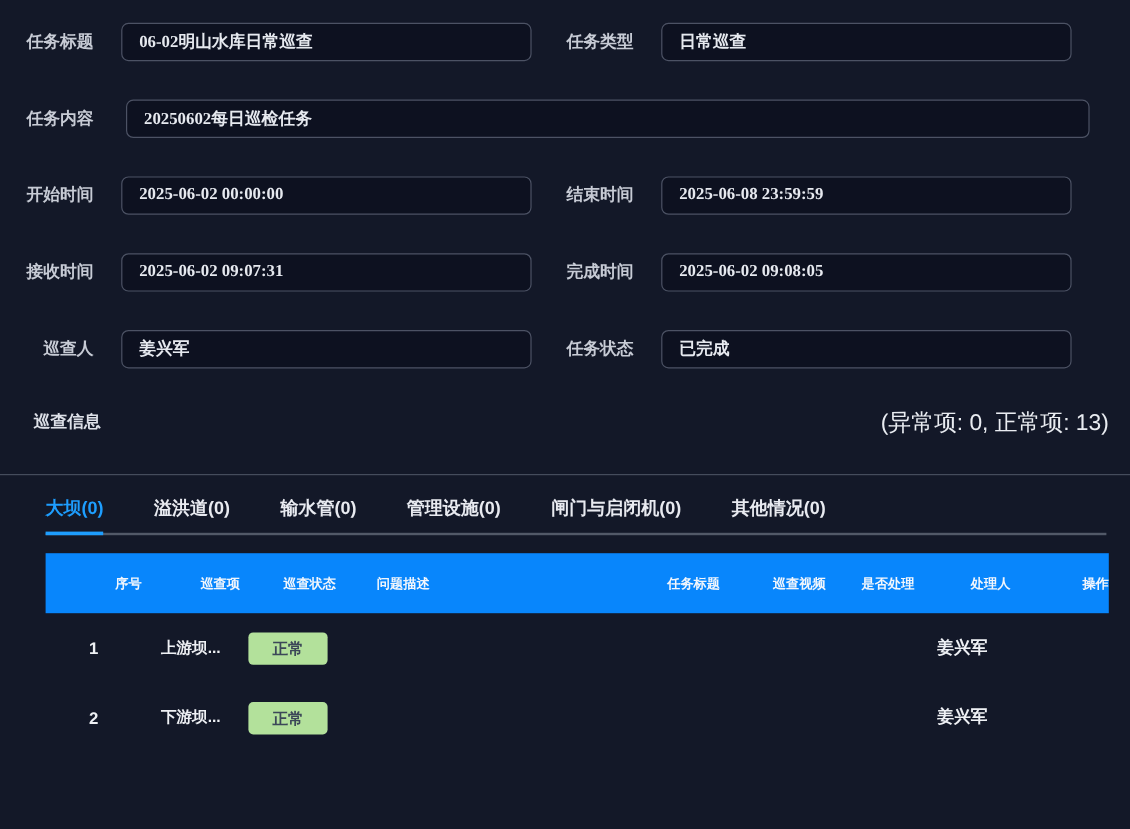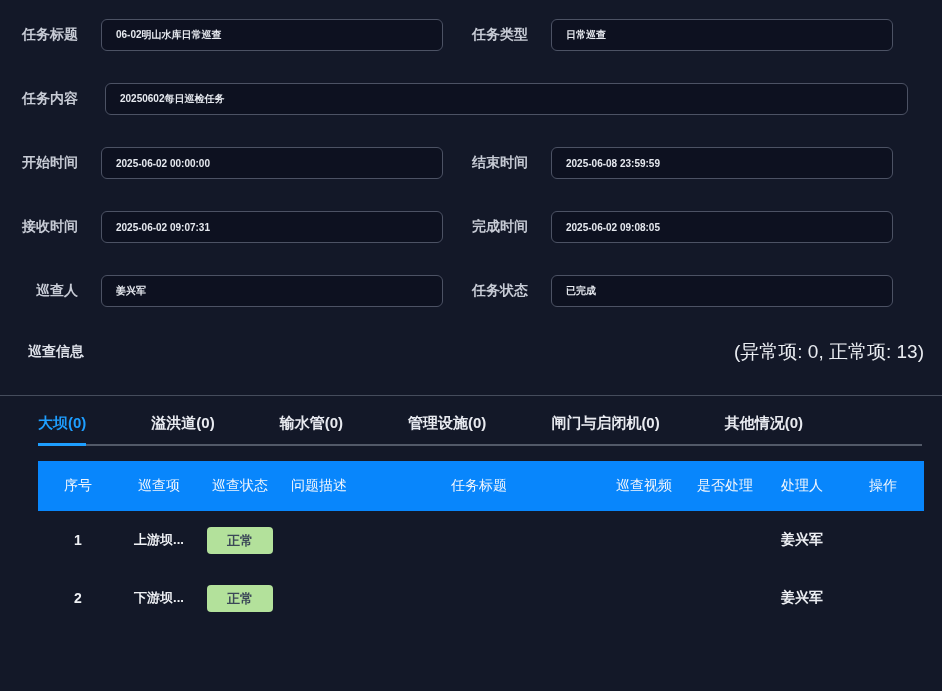--- a/index.html
+++ b/index.html
@@ -17,39 +17,39 @@
   .lbl {
     flex: none; width: 78px; text-align: right;
     font-size: 14px; font-weight: 600; color: var(--text-secondary, #c7cbd5);
     white-space: nowrap;
   }
   .lbl2 { width: 85px; }
   .field {
     height: 32px; background: var(--field-bg, #0d1120);
     border: 1px solid var(--field-border, #4c5264);
     border-radius: 6px; color: var(--text-primary, #e2e5ec);
-    font-family: Liberation Sans, sans-serif;
-    font-size: 10px; font-weight: 700; padding: 0 14px; outline: none;
+    font-family: Liberation Serif, serif;
+    font-size: 14px; font-weight: 700; padding: 0 14px; outline: none;
   }
   .w-half { width: 342px; margin-left: 23px; flex: none; }
   .w-full { flex: 1; margin-left: 27px; margin-right: 34px; }
 
   
   .section-head {
     display: flex; justify-content: space-between; align-items: center;
     margin: 8px 18px 0 28px; padding-bottom: 30px;
   }
   .section-title { font-size: 14px; font-weight: 600; color: #dde0e8; }
   .section-summary { font-size: 19px; font-weight: 400; color: #e9ecf1; }
   .divider { height: 1px; background: #454c5c; margin: 0; }
 
   
   .tabs {
     position: relative; display: flex; align-items: center;
-    margin: 5px 20px 0 38px; width: 884px; gap: 23px;
+    margin: 5px 20px 0 38px; width: 884px;
   }
   .tabs::after {
     content: ""; position: absolute; left: 0; right: 0; bottom: 0;
     height: 2px; background: #525968;
   }
   .tab {
     font-size: 15px; font-weight: 600; color: #e8eaf0;
     padding: 13px 0 10px; margin-right: 42px; white-space: nowrap;
     border-bottom: 3px solid transparent; position: relative; z-index: 1;
     cursor: pointer;
@@ -60,21 +60,21 @@
   .table { margin: 15px 18px 0 38px; width: 886px; }
   .tgrid {
     display: grid;
     grid-template-columns: 80px 82px 80px 78px 242px 88px 74px 80px 82px;
     align-items: center;
   }
   .thead {
     background: var(--accent-blue, #0886fc); height: 50px;
   }
   .th {
-    text-align: center; font-size: 14px; font-weight: 400; color: #f2f6fc;
+    text-align: right; font-size: 11px; font-weight: 700; color: #f2f6fc;
     white-space: nowrap;
   }
   .trow { height: 58px; }
   .td { text-align: center; font-size: 14px; font-weight: 600; color: #eef0f4; }
   .td.item { font-size: 13px; }
   .badge {
     display: inline-block; background: var(--badge-bg, #b3e19b);
     color: var(--badge-text, #3c4858); font-size: 13px; font-weight: 600;
     padding: 7px 20px; border-radius: 4px; line-height: 1;
   }

